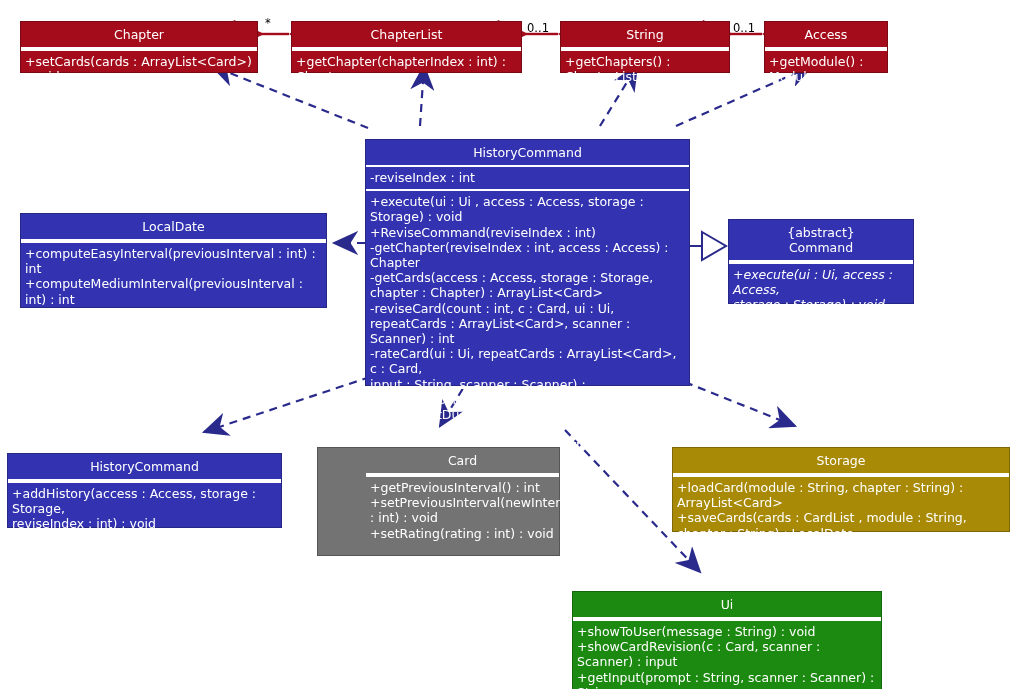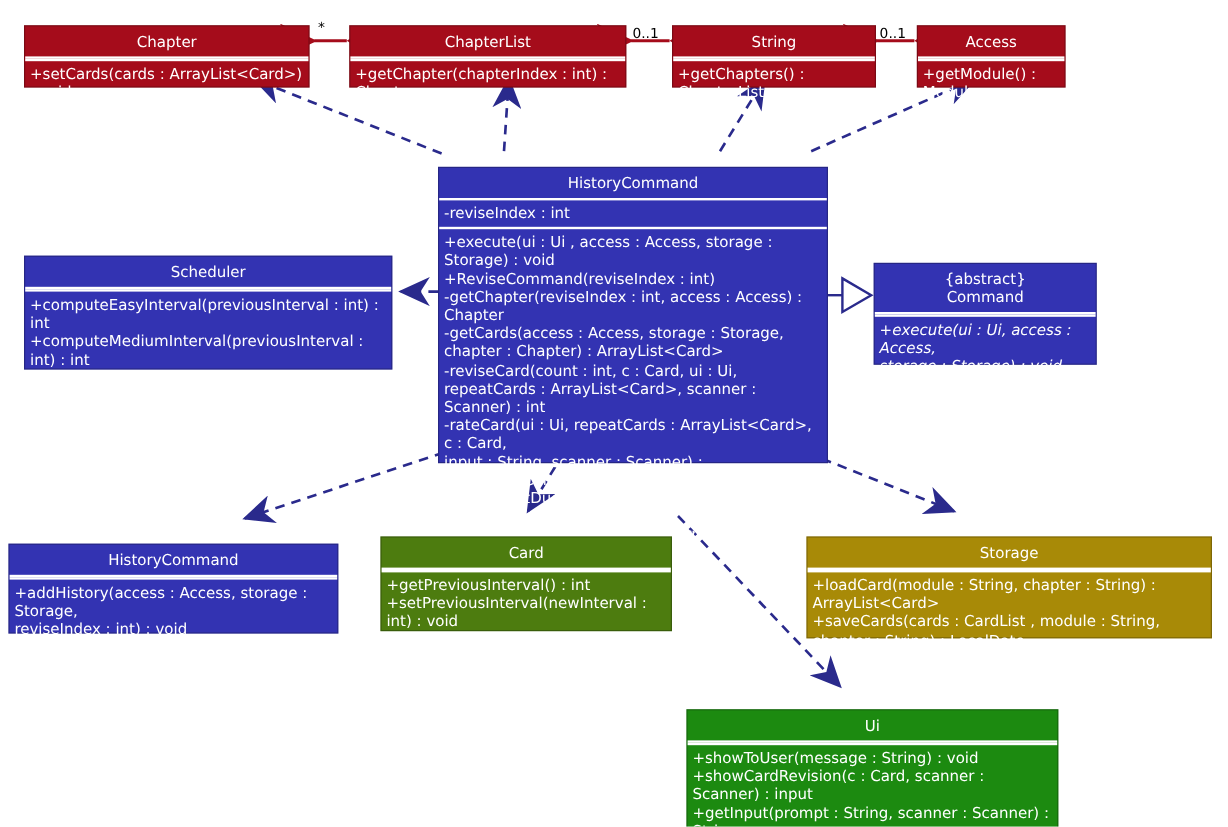--- a/index.html
+++ b/index.html
@@ -168,21 +168,21 @@
 repeatCards : ArrayList&lt;Card&gt;, scanner : Scanner) : int</div>
           <div class="uml-member">-rateCard(ui : Ui, repeatCards : ArrayList&lt;Card&gt;, c : Card,
 input : String, scanner : Scanner) : ArrayList&lt;Card&gt;</div>
           <div class="uml-member">-promptNotDue(ui : Ui, toRevise : Chapter,
 scanner : Scanner) : boolean</div>
           <div class="uml-member">-repeatRevision(ui : Ui, cards : ArrayList&lt;Card&gt;,
 count : int, scanner : Scanner)</div>
         </div>
       </div>
       <div class="uml-class" style="left: 20px; top: 200px; width: 307px; height: 95px; background: rgb(51, 51, 178);">
-        <div class="uml-title">Scheduler</div>
+        <div class="uml-title">LocalDate</div>
         <div class="uml-sep"></div>
         <div class="uml-compartment empty"></div>
         <div class="uml-sep"></div>
         <div class="uml-compartment">
           <div class="uml-member">+computeEasyInterval(previousInterval : int) : int</div>
           <div class="uml-member">+computeMediumInterval(previousInterval : int) : int</div>
           <div class="uml-member">+computeHardInterval(previousInterval : int) : int</div>
           <div class="uml-member">+computeChapDeadline(cards : CardList) : LocalDate</div>
         </div>
       </div>
@@ -200,21 +200,21 @@
       <div class="uml-class" style="left: 7px; top: 440px; width: 275px; height: 75px; background: rgb(51, 51, 178);">
         <div class="uml-title">HistoryCommand</div>
         <div class="uml-sep"></div>
         <div class="uml-compartment empty"></div>
         <div class="uml-sep"></div>
         <div class="uml-compartment">
           <div class="uml-member">+addHistory(access : Access, storage : Storage,
 reviseIndex : int) : void</div>
         </div>
       </div>
-      <div class="uml-class" style="left: 317px; top: 434px; width: 243px; height: 79px; background: #4d7c0f;">
+      <div class="uml-class" style="left: 317px; top: 434px; width: 243px; height: 109px; background: #737373; padding-left: 48px;">
         <div class="uml-title">Card</div>
         <div class="uml-sep"></div>
         <div class="uml-compartment empty"></div>
         <div class="uml-sep"></div>
         <div class="uml-compartment">
           <div class="uml-member">+getPreviousInterval() : int</div>
           <div class="uml-member">+setPreviousInterval(newInterval : int) : void</div>
           <div class="uml-member">+setRating(rating : int) : void</div>
         </div>
       </div>

